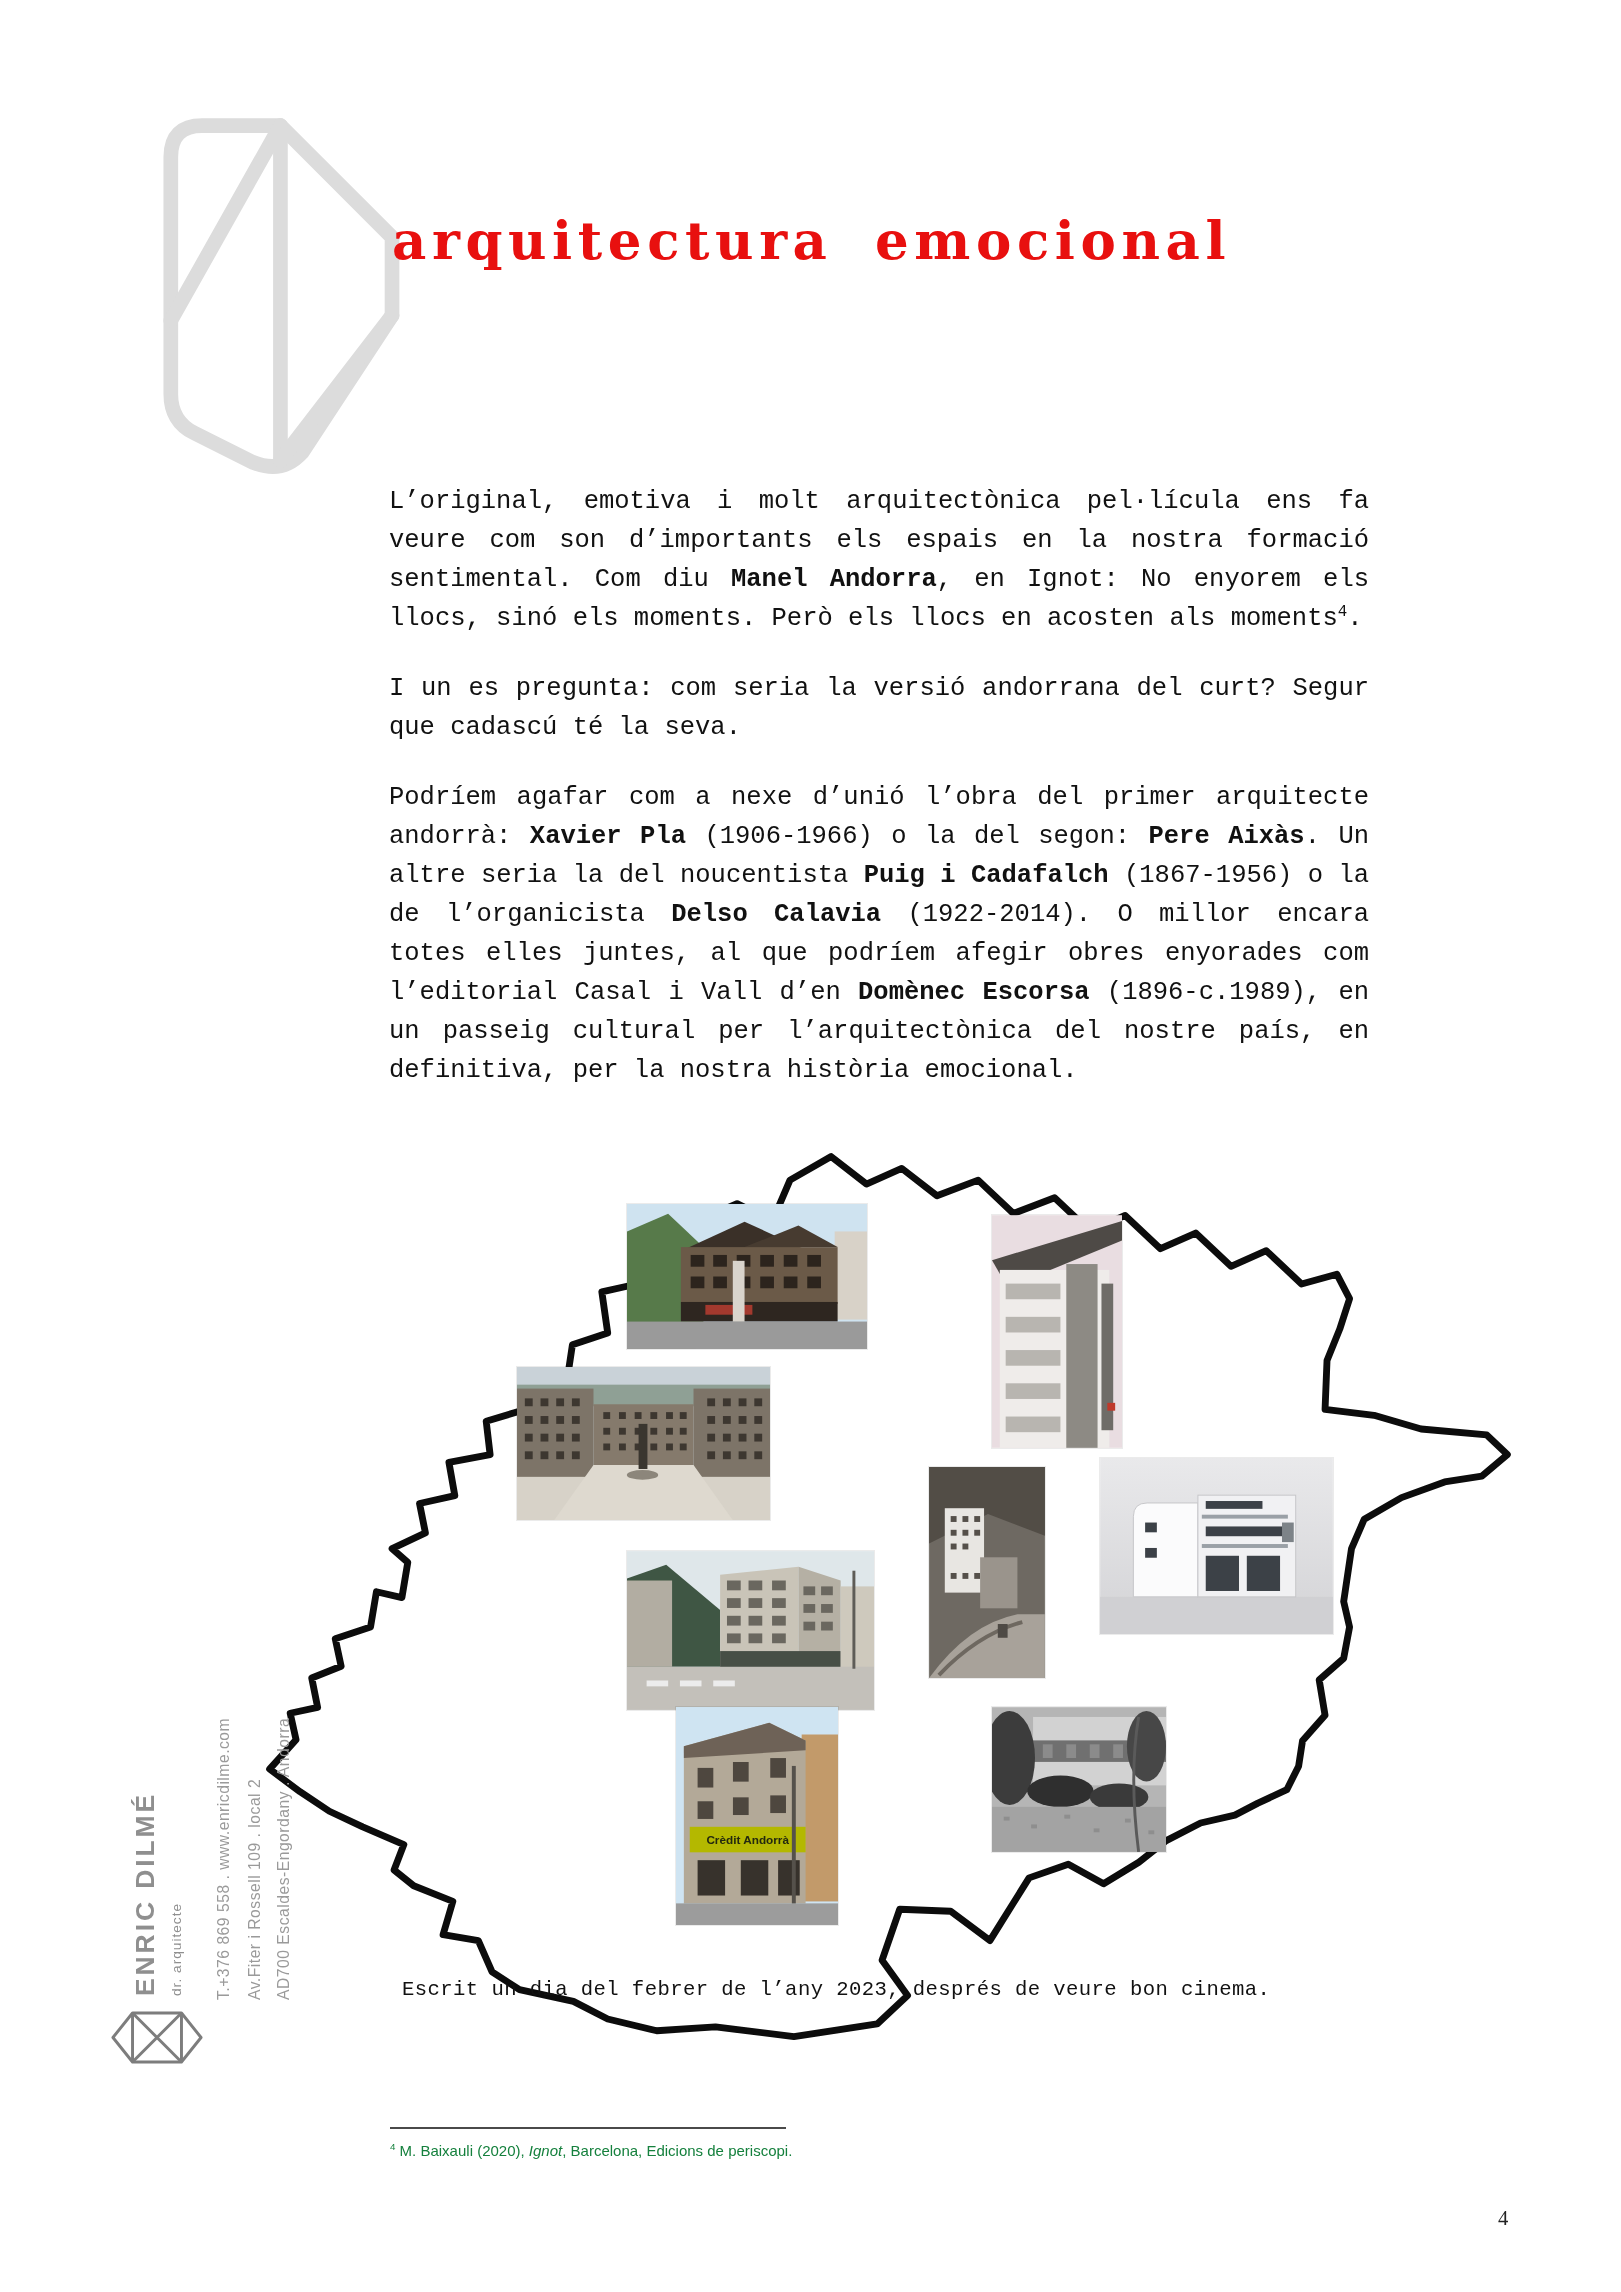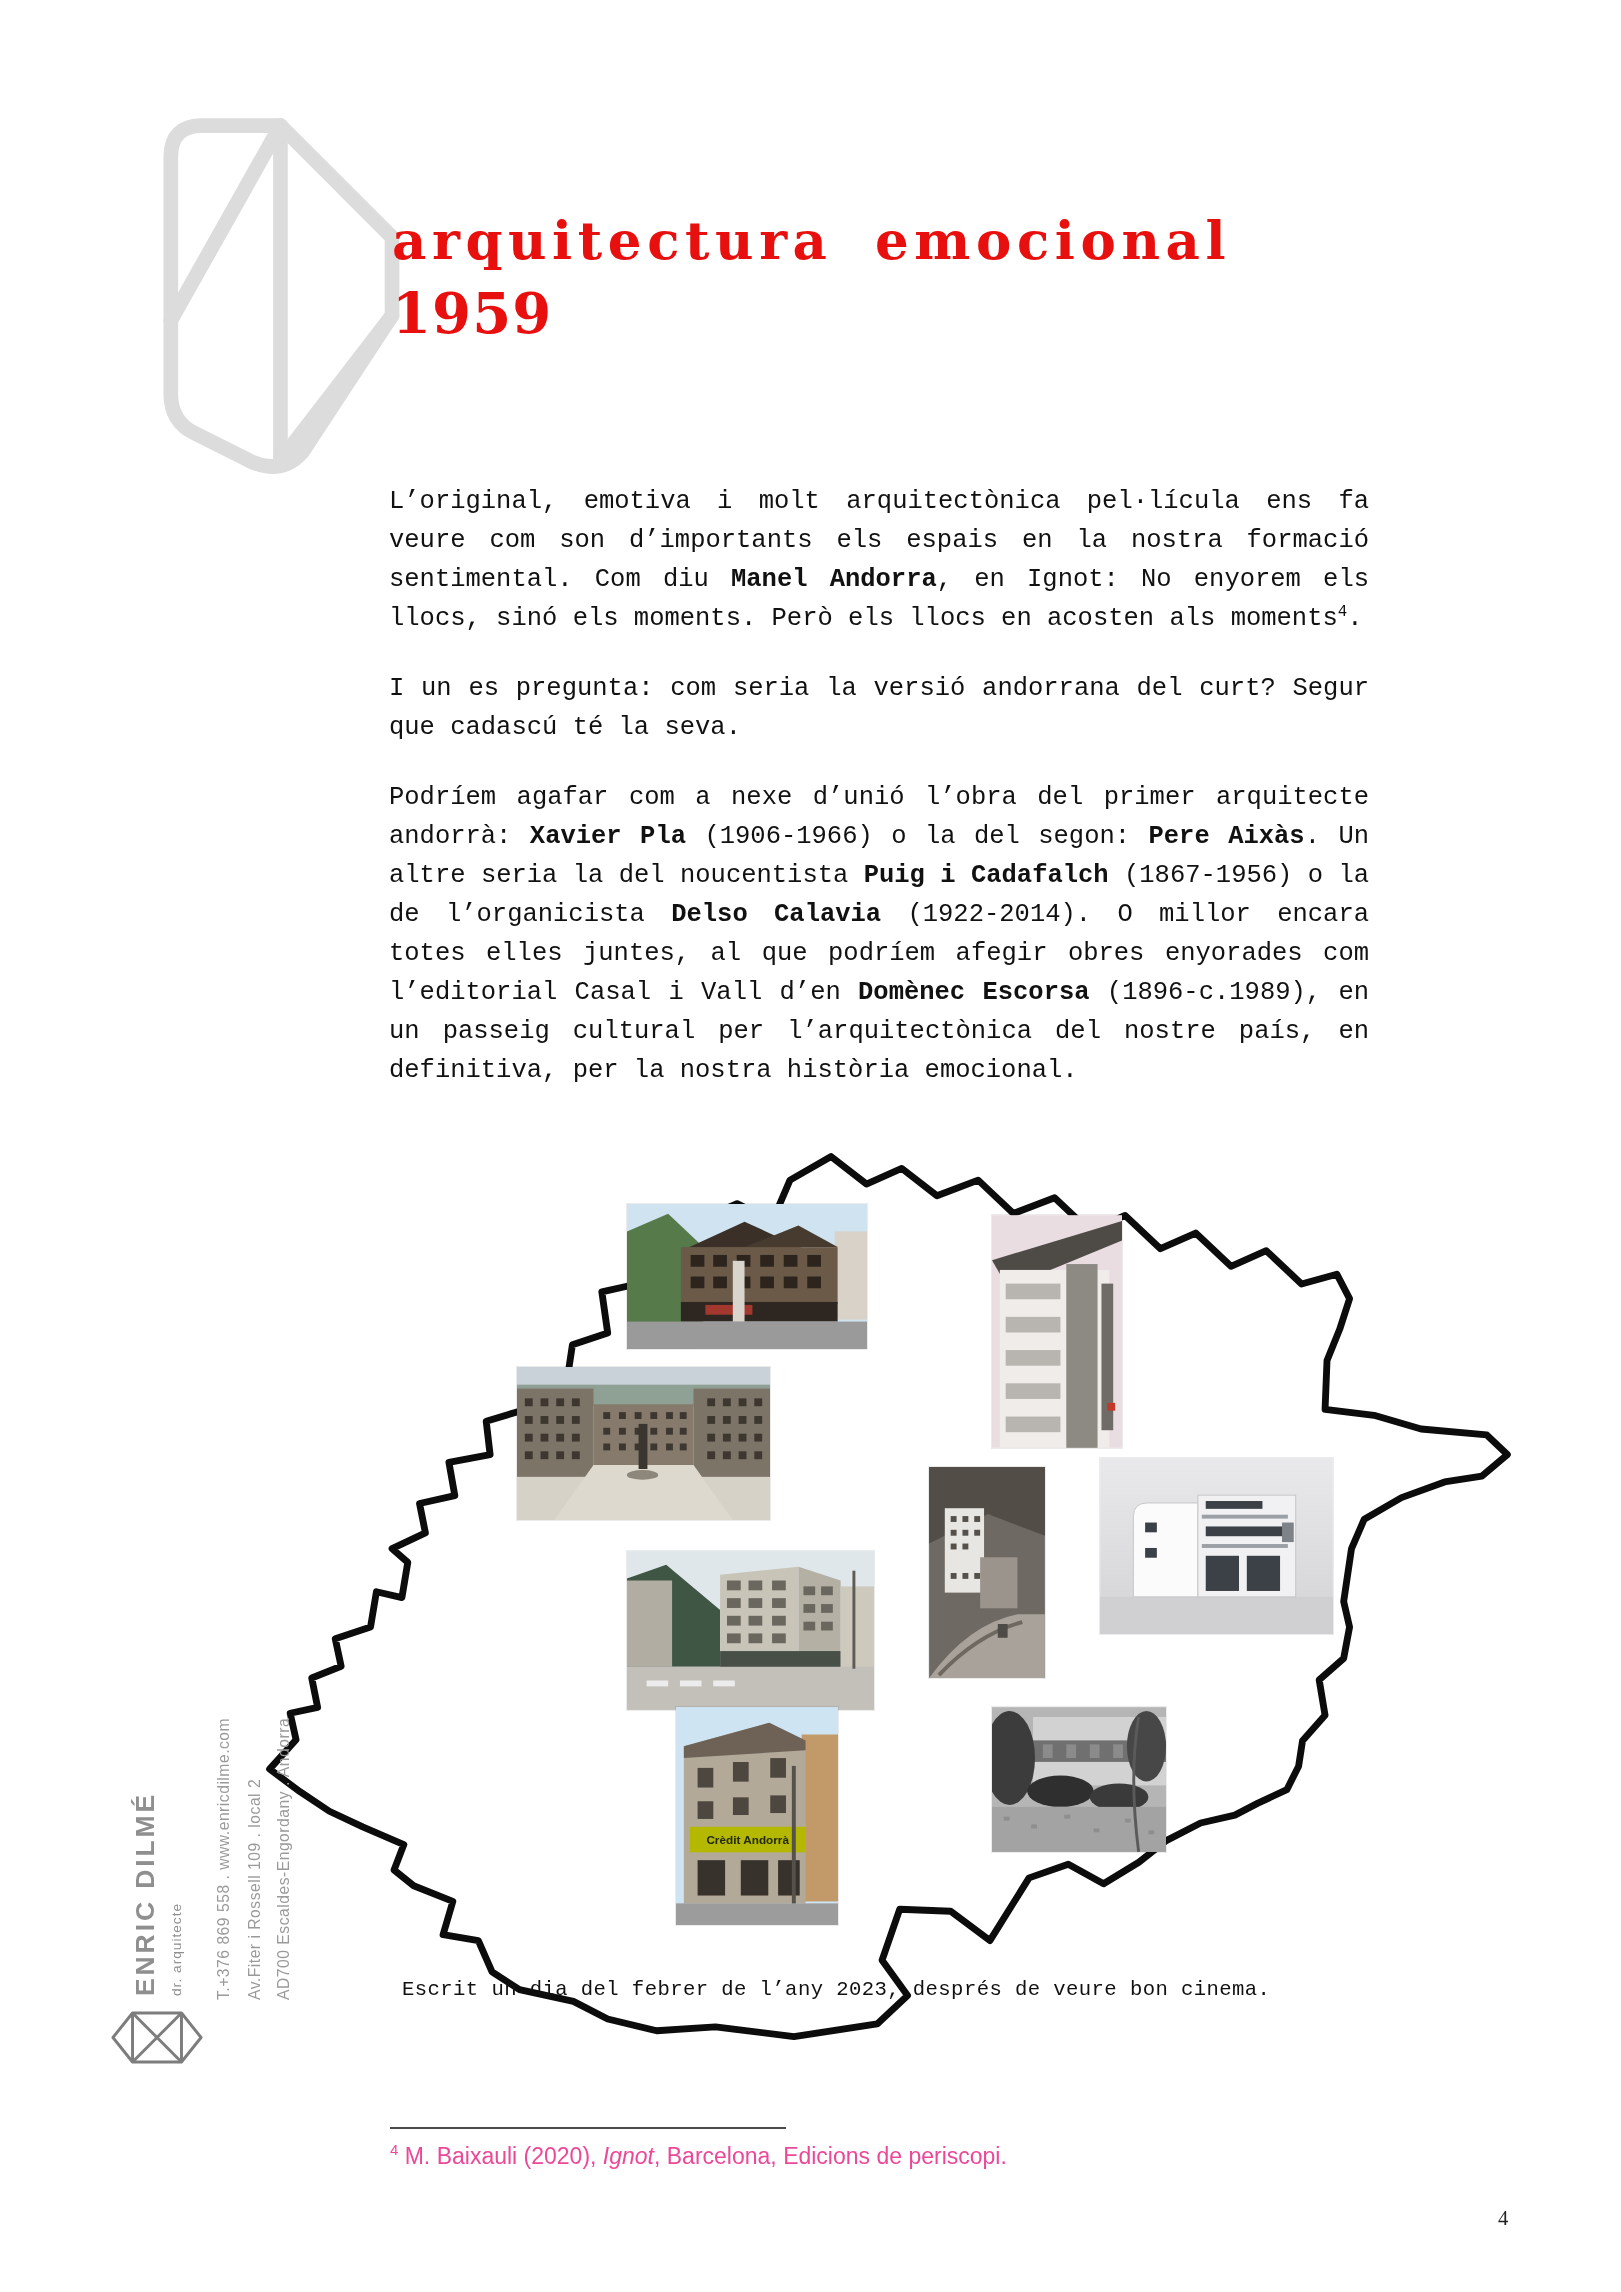--- a/index.html
+++ b/index.html
@@ -33,21 +33,21 @@
   
   .rot{position:absolute;transform:rotate(-90deg);transform-origin:0 0;white-space:nowrap;
        font-family:"Liberation Sans", sans-serif;}
   .sb-name{font-size:26.5px;color:#8f8f8f;letter-spacing:2.9px;font-weight:bold;}
   .sb-role{font-size:13.7px;color:#8f8f8f;letter-spacing:1px;}
   .sb-line{font-size:15.7px;color:#9a9a9a;letter-spacing:0.5px;}
   
   .fn-rule{position:absolute;left:390px;top:2127px;width:396px;height:2px;background:#4a4a4a;}
   .footnote{
     position:absolute;left:390px;top:2141px;width:882px;
-    font-family:"Liberation Sans", sans-serif;font-size:23px;color:#ec4899;
+    font-family:"Liberation Sans", sans-serif;font-size:15px;color:#15803d;
   }
   .footnote .i{font-style:italic;}
   .footnote sup{font-size:.65em;vertical-align:super;}
   .page-number{
     position:absolute;left:1498px;top:2207px;font-family:"Liberation Serif", serif;
     font-size:20.6px;color:#222;
   }
   .logo-top{position:absolute;left:155px;top:110px;}
   .logo-small{position:absolute;left:110px;top:2005px;}
 </style>
@@ -58,21 +58,20 @@
   <g fill="none" stroke="#dcdcdc" stroke-width="15" stroke-linejoin="round" stroke-linecap="round">
     <path d="M16 48 Q16 16 48 16 L128 16 L242 130 L242 210 L150 350 Q130 372 100 360 L40 330 Q16 318 16 290 Z"></path>
     <path d="M16 215 L128 16"></path>
     <path d="M128 16 L128 358"></path>
     <path d="M128 358 L242 210"></path>
   </g>
 </svg>
 
 <div class="title-wrap">
   <div class="main-title" style="color:#e8100f;">arquitectura emocional</div>
-  <div class="year-title" style="color:#e8100f;">1959</div>
 </div>
 
 <div class="bodytext">
   <p><span>L’original, emotiva i molt arquitectònica pel·lícula ens fa veure com son d’importants els espais en la nostra formació sentimental. Com diu </span><span class="b">Manel Andorra</span><span>, en Ignot: </span><span class="i">No enyorem els llocs, sinó els moments. Però els llocs en acosten als moments</span><sup>4</sup><span>.</span></p>
   <p><span>I un es pregunta: com seria la versió andorrana del curt? Segur que cadascú té la seva.</span></p>
   <p><span>Podríem agafar com a nexe d’unió l’obra del primer arquitecte andorrà: </span><span class="b">Xavier Pla</span><span> (1906-1966) o la del segon: </span><span class="b">Pere Aixàs</span><span>. Un altre seria la del noucentista </span><span class="b">Puig i Cadafalch</span><span> (1867-1956) o la de l’organicista </span><span class="b">Delso Calavia</span><span> (1922-2014). O millor encara totes elles juntes, al que podríem afegir obres enyorades com l’editorial Casal i Vall d’en </span><span class="b">Domènec Escorsa</span><span> (1896-c.1989), en un passeig cultural per l’arquitectònica del nostre país, en definitiva, per la nostra història emocional.</span></p>
 </div>
 
 <svg class="map-svg" width="1284" height="931" viewBox="0 0 1310 950">
   <path fill="none" stroke="#0c0c0c" stroke-width="7" stroke-linejoin="round" stroke-linecap="round" d="M25 645 L52 615 L46 588 L74 582 L68 552 L98 540 L92 512 L128 500 L134 464 L160 470 L166 434

